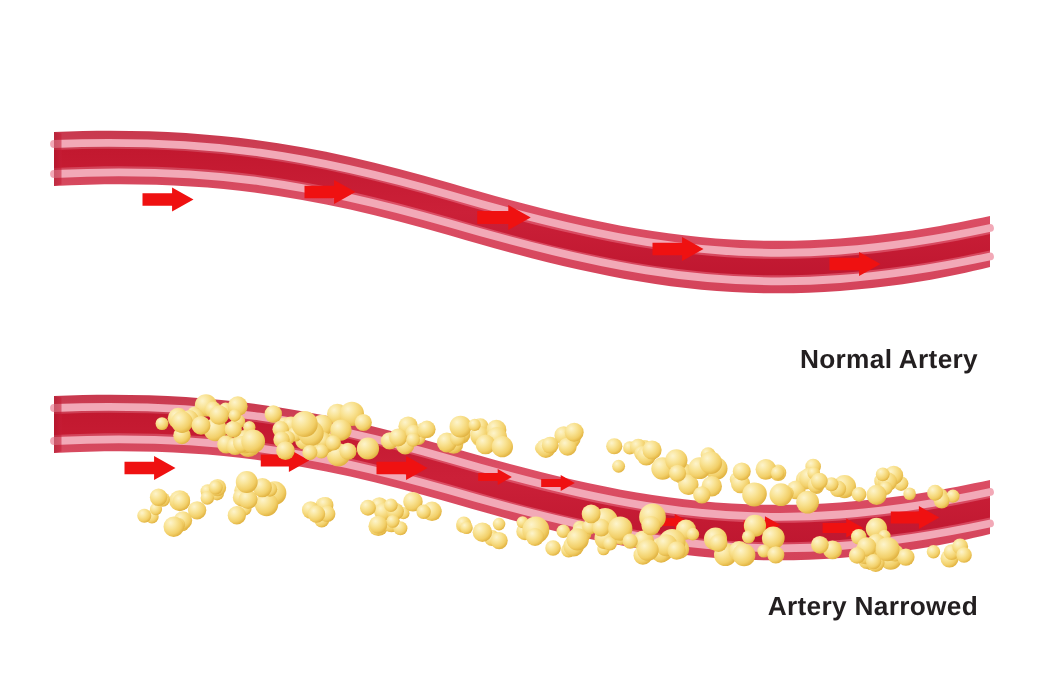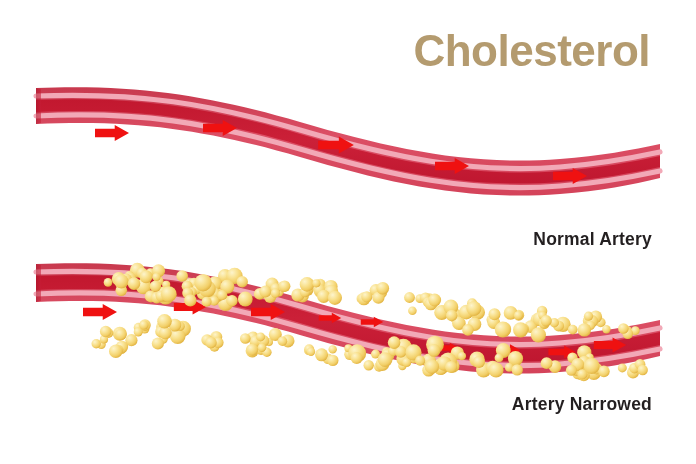--- a/index.html
+++ b/index.html
@@ -482,19 +482,18 @@
           <circle cx="591.7" cy="366.1" r="8.0" fill="url(#gBall)"></circle>
           <circle cx="633.0" cy="372.4" r="6.0" fill="url(#gBall)"></circle>
           <circle cx="634.4" cy="368.1" r="5.3" fill="url(#gBall)"></circle>
           <circle cx="640.1" cy="364.3" r="5.3" fill="url(#gBall)"></circle>
           <circle cx="642.7" cy="370.0" r="5.2" fill="url(#gBall)"></circle>
           <circle cx="622.3" cy="367.9" r="4.5" fill="url(#gBall)"></circle>
         </g>
     </g>
   </svg>
 
-  <div class="title">Cholesterol</div>
 
   <div class="caption" id="cap-normal">Normal  Artery</div>
 
   <div class="caption" id="cap-narrowed">Artery  Narrowed</div>
 
 </div>
 
 </body></html>

